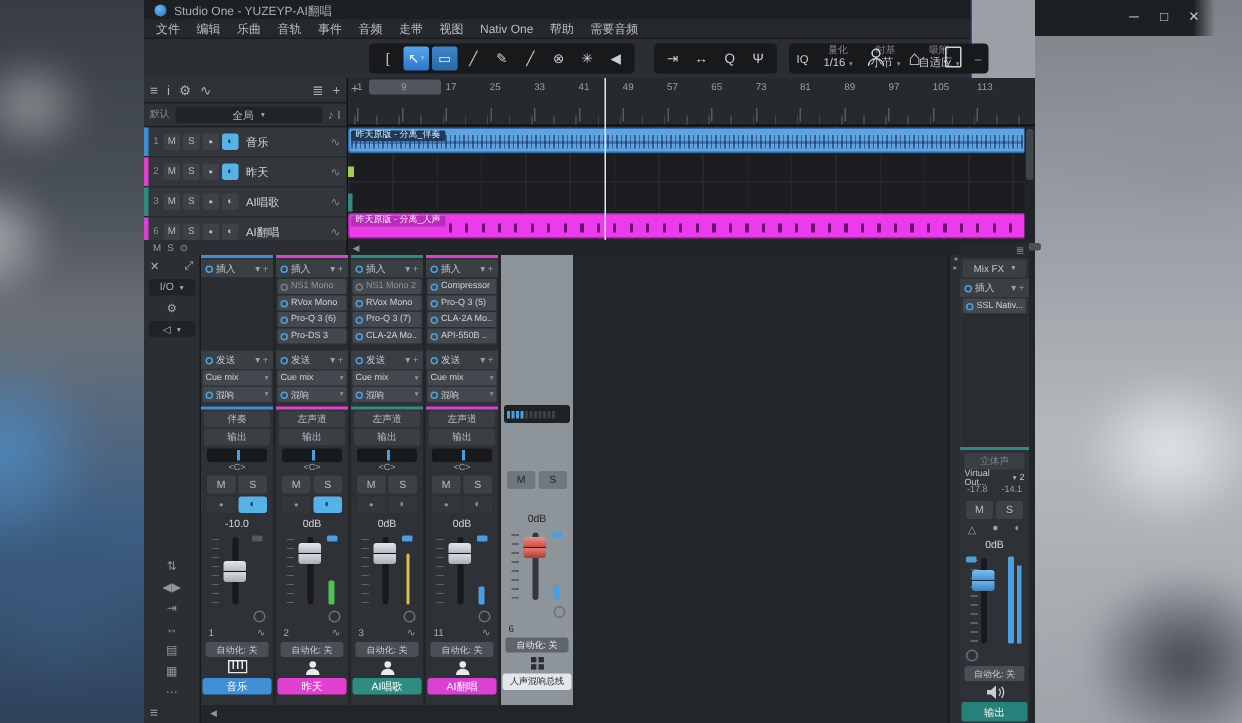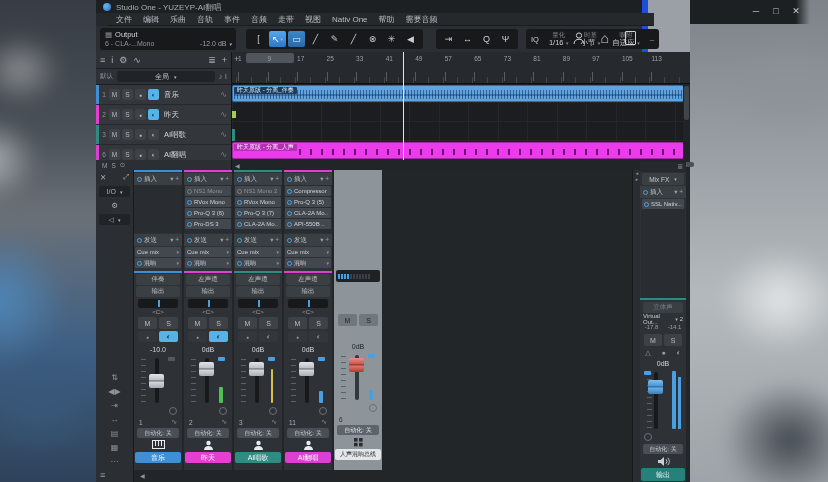--- a/index.html
+++ b/index.html
@@ -23,26 +23,26 @@
      radial-gradient(90px 70px at 130px 120px,#8d9298 0%,rgba(141,146,152,0) 75%),
      radial-gradient(90px 80px at 130px 470px,#3f454c 0%,rgba(63,69,76,0) 75%),
      linear-gradient(180deg,#777d83 0%,#9aa0a5 35%,#b4b9bd 60%,#9aa0a5 100%);}
   
   #title-ext{left:690px;top:0;width:120px;height:24px;
      background:linear-gradient(90deg,#1d2023 0%,#1d2023 88%,rgba(29,32,35,0) 100%);}
   #title-ext .wc{position:absolute;top:3px;width:16px;height:16px;color:#c8ccd0;
      font-size:9px;text-align:center;line-height:16px;}
   
   #app{left:96px;top:0;width:552px;height:482px;background:#26292c;
-       border-right:6px solid #1d4ed8;box-sizing:border-box;font-size:8px;color:#c5cad0;}
+       border-right:1px solid #1d4ed8;box-sizing:border-box;font-size:8px;color:#c5cad0;}
   #titlebar{left:0;top:0;width:100%;height:13px;background:#1d2023;}
   #app-icon{left:7px;top:3px;width:8px;height:8px;border-radius:50%;
      background:radial-gradient(circle at 35% 35%,#6db7f0,#1f6fc0);}
   #title-text{left:20px;top:2px;font-size:8px;color:#a9aeb4;white-space:nowrap;}
-  #menubar{left:12px;top:13px;width:100%;height:13px;background:#26292c;display:flex;
+  #menubar{left:0;top:13px;width:100%;height:13px;background:#26292c;display:flex;
      align-items:center;padding-left:8px;box-sizing:border-box;border-bottom:1px solid #1a1c1e;}
   .menu-item{font-size:8px;color:#b9bec4;margin-right:11px;white-space:nowrap;}
   
   #toolbar{left:0;top:26px;width:100%;height:26px;background:#2b2e32;border-bottom:1px solid #101113;}
   .tgroup{position:absolute;top:3px;height:20px;background:#17191b;border-radius:3px;
      display:flex;align-items:center;padding:0 3px;}
   #out-box{left:4px;top:2px;width:136px;height:22px;background:#17191b;border-radius:3px;}
   #out-box .r1{position:absolute;left:5px;top:2px;font-size:7.5px;color:#d0d5da;}
   #out-box .r1 .gi{color:#8a9096;margin-right:3px;}
   #out-box .r2{position:absolute;left:5px;top:12px;font-size:7px;color:#8f959b;white-space:nowrap;}
@@ -221,25 +221,20 @@
       <span class="menu-item">事件</span>
       <span class="menu-item">音频</span>
       <span class="menu-item">走带</span>
       <span class="menu-item">视图</span>
       <span class="menu-item">Nativ One</span>
       <span class="menu-item">帮助</span>
       <span class="menu-item">需要音频</span>
     </div>
 
   <div class="abs" id="toolbar">
-    <div class="abs" id="out-box">
-      <div class="r1"><span class="gi">▦</span><span>Output</span></div>
-      <div class="r2">6 - CLA-...Mono</div>
-      <div class="lvl"><span>-12.0 dB</span> <span class="caret">▾</span></div>
-    </div>
     <div class="tgroup" style="left:150px" id="tools">
         <div class="tbtn">[</div>
         <div class="tbtn sel">↖<span class="caret">▾</span></div>
         <div class="tbtn sel2">▭</div>
         <div class="tbtn">╱</div>
         <div class="tbtn">✎</div>
         <div class="tbtn">╱</div>
         <div class="tbtn">⊗</div>
         <div class="tbtn">✳</div>
         <div class="tbtn">◀</div>

